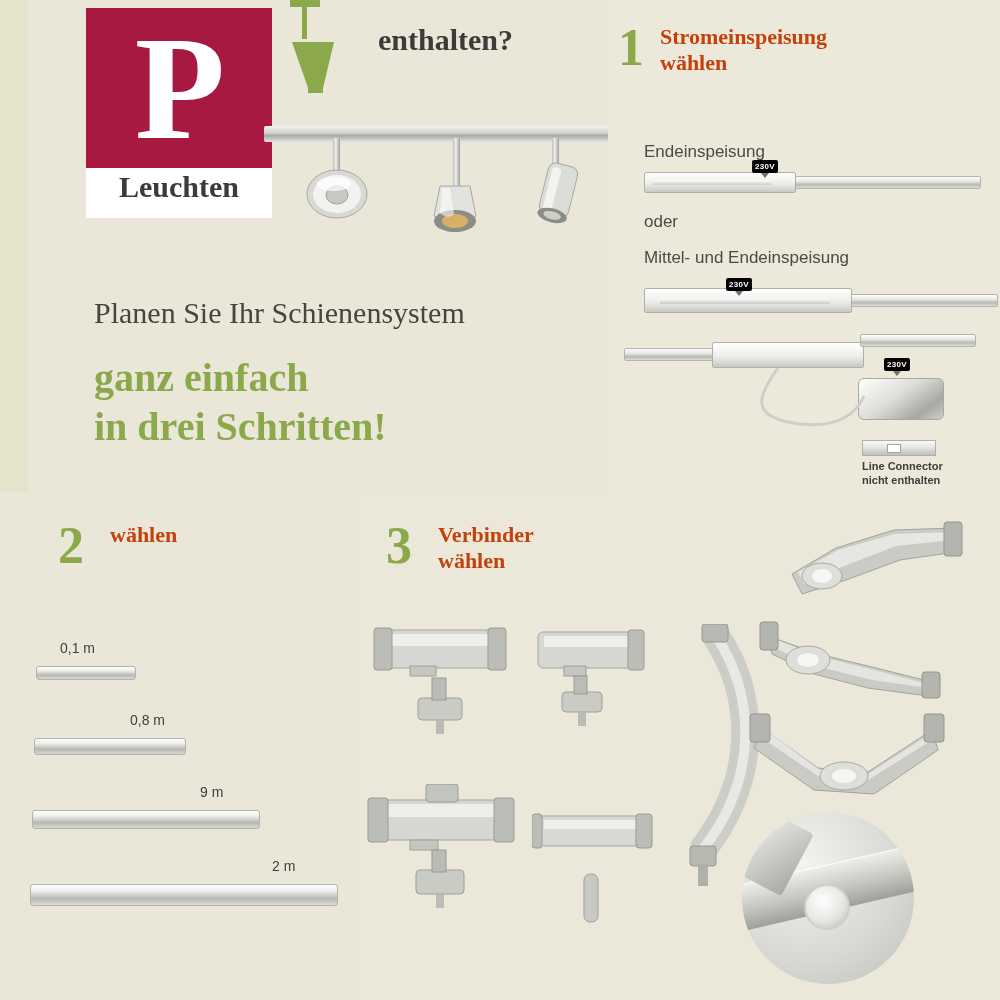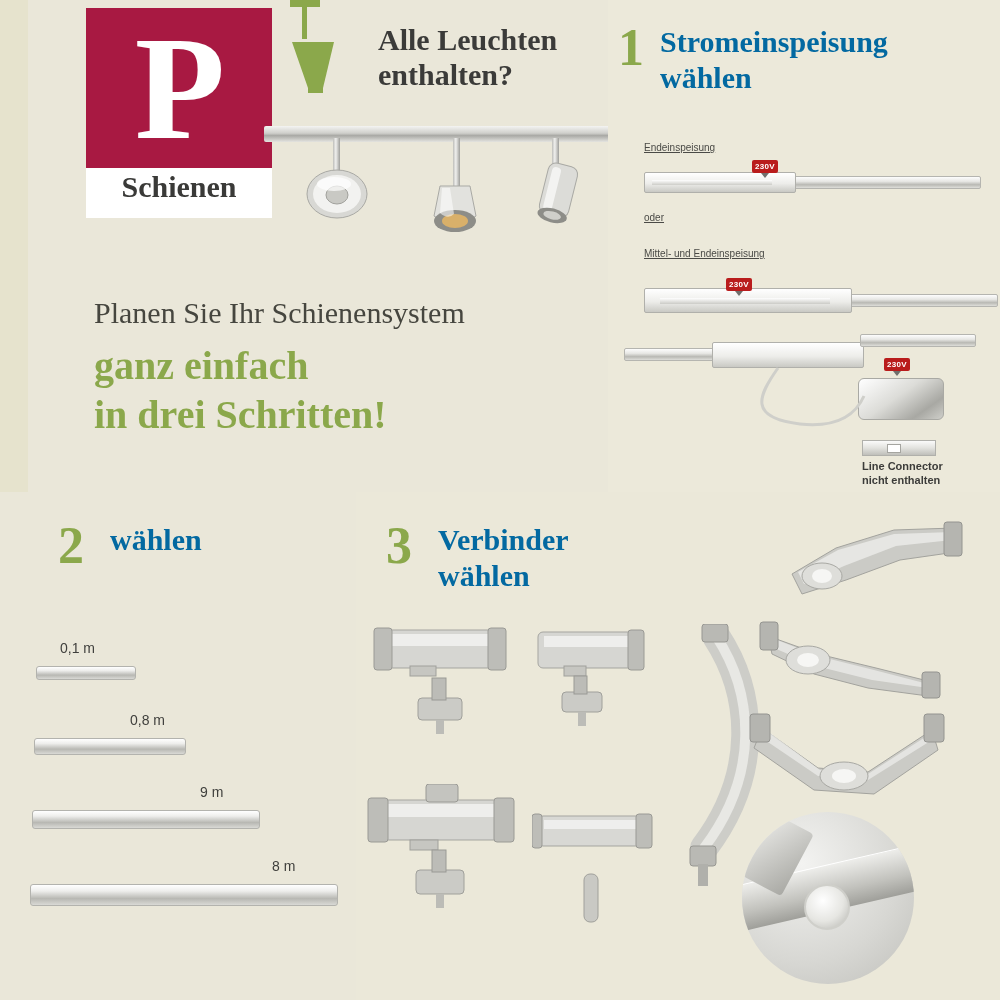--- a/index.html
+++ b/index.html
@@ -91,69 +91,68 @@
   .spot-head { position: absolute; }
 
   
   #hero-sub1 {
     position: absolute; left: 66px; top: 296px;
     font-family: "Liberation Serif", serif;
     font-size: 30px;
     color: #46463f;
   }
   #hero-sub2 {
-    position: absolute; left: 66px; top: 342px; width: 480px;
+    position: absolute; left: 66px; top: 354px; width: 480px;
     font-family: "Liberation Serif", serif;
     font-weight: bold;
     font-size: 40px;
     line-height: 1.22;
     color: #8ba84b;
   }
 
   
   .step-num {
     position: absolute;
     font-family: "Liberation Serif", serif;
     font-weight: bold;
     font-size: 52px;
     color: #8ba84b;
     line-height: 1;
   }
   .step-title {
     position: absolute;
     font-family: "Liberation Serif", serif;
     font-weight: bold;
-    font-size: 30px;
+    font-size: 22px;
     line-height: 1.2;
-    color: #0369a1;
+    color: #c2410c;
   }
 
   
   .s1-label {
     position: absolute;
     font-family: "Liberation Sans", sans-serif;
-    font-size: 10px;
+    font-size: 17px;
     color: #4a4a46;
-    text-decoration: underline;
   }
   .rail {
     position: absolute; height: 13px;
     background: linear-gradient(#fdfdfd, #e7e7e4 40%, #b9b9b4 70%, #dedeDA);
     border: 1px solid #b5b5b0;
     border-radius: 2px;
   }
   .feed-box {
     position: absolute;
     background: linear-gradient(#ffffff,#ededea 55%,#c9c9c4);
     border: 1px solid #b0b0ab;
     border-radius: 2px;
   }
   .badge230 {
     position: absolute;
-    background: #b91c1c;
+    background: #000000;
     color: #fff;
     font-size: 8px;
     font-weight: bold;
     letter-spacing: .3px;
     padding: 2px 3px 2px 3px;
     border-radius: 2px;
     font-family: "Liberation Sans", sans-serif;
   }
   .badge230:after {
     content: "";
@@ -225,34 +224,33 @@
 <div id="page">
 
   <div id="edge-left"></div>
   <div id="edge-bottom"></div>
 
   <div class="panel" id="panel-hero">
 
     <div id="logo-box">
       <div id="logo-red"></div>
       <div id="logo-p">P</div>
-      <div id="logo-word">Schienen</div>
+      <div id="logo-word">Leuchten</div>
     </div>
 
     <div id="lamp-icon">
       <svg width="80" height="108" viewBox="0 0 80 108">
         <rect x="0" y="0" width="30" height="7" fill="#8ba84b"></rect>
         <rect x="12" y="7" width="5" height="32" fill="#8ba84b"></rect>
         <polygon points="2,42 44,42 33,88 18,88" fill="#8ba84b"></polygon>
         <rect x="18" y="88" width="15" height="5" fill="#8ba84b"></rect>
       </svg>
     </div>
 
     <div id="hero-q">
-      <div>Alle Leuchten</div>
       <div>enthalten?</div>
     </div>
 
     <div id="hero-track"></div>
 
     <div class="spot-stem" style="left:305px;top:138px;height:34px;"></div>
     <div class="spot-head" style="left:278px;top:168px;">
       <svg width="62" height="52" viewBox="0 0 62 52">
         <ellipse cx="31" cy="26" rx="30" ry="24" fill="#d8d8d4" stroke="#a9a9a4"></ellipse>
         <ellipse cx="31" cy="26" rx="24" ry="19" fill="#f2f2f0"></ellipse>
@@ -338,21 +336,21 @@
 
     <div class="r-label" style="left:60px; top:148px;">0,1 m</div>
     <div class="r-bar" style="left:36px; top:174px; width:100px; height:14px;"></div>
 
     <div class="r-label" style="left:130px; top:220px;">0,8 m</div>
     <div class="r-bar" style="left:34px; top:246px; width:152px; height:17px;"></div>
 
     <div class="r-label" style="left:200px; top:292px;">9 m</div>
     <div class="r-bar" style="left:32px; top:318px; width:228px; height:19px;"></div>
 
-    <div class="r-label" style="left:272px; top:366px;">8 m</div>
+    <div class="r-label" style="left:272px; top:366px;">2 m</div>
     <div class="r-bar" style="left:30px; top:392px; width:308px; height:22px;"></div>
   </div>
 
   <div class="panel" id="panel-step3">
     <div class="step-num" style="left:30px; top:28px;">3</div>
     <div class="step-title" style="left:82px; top:30px; width:300px;">
       <div>Verbinder</div>
       <div>wählen</div>
     </div>
 

